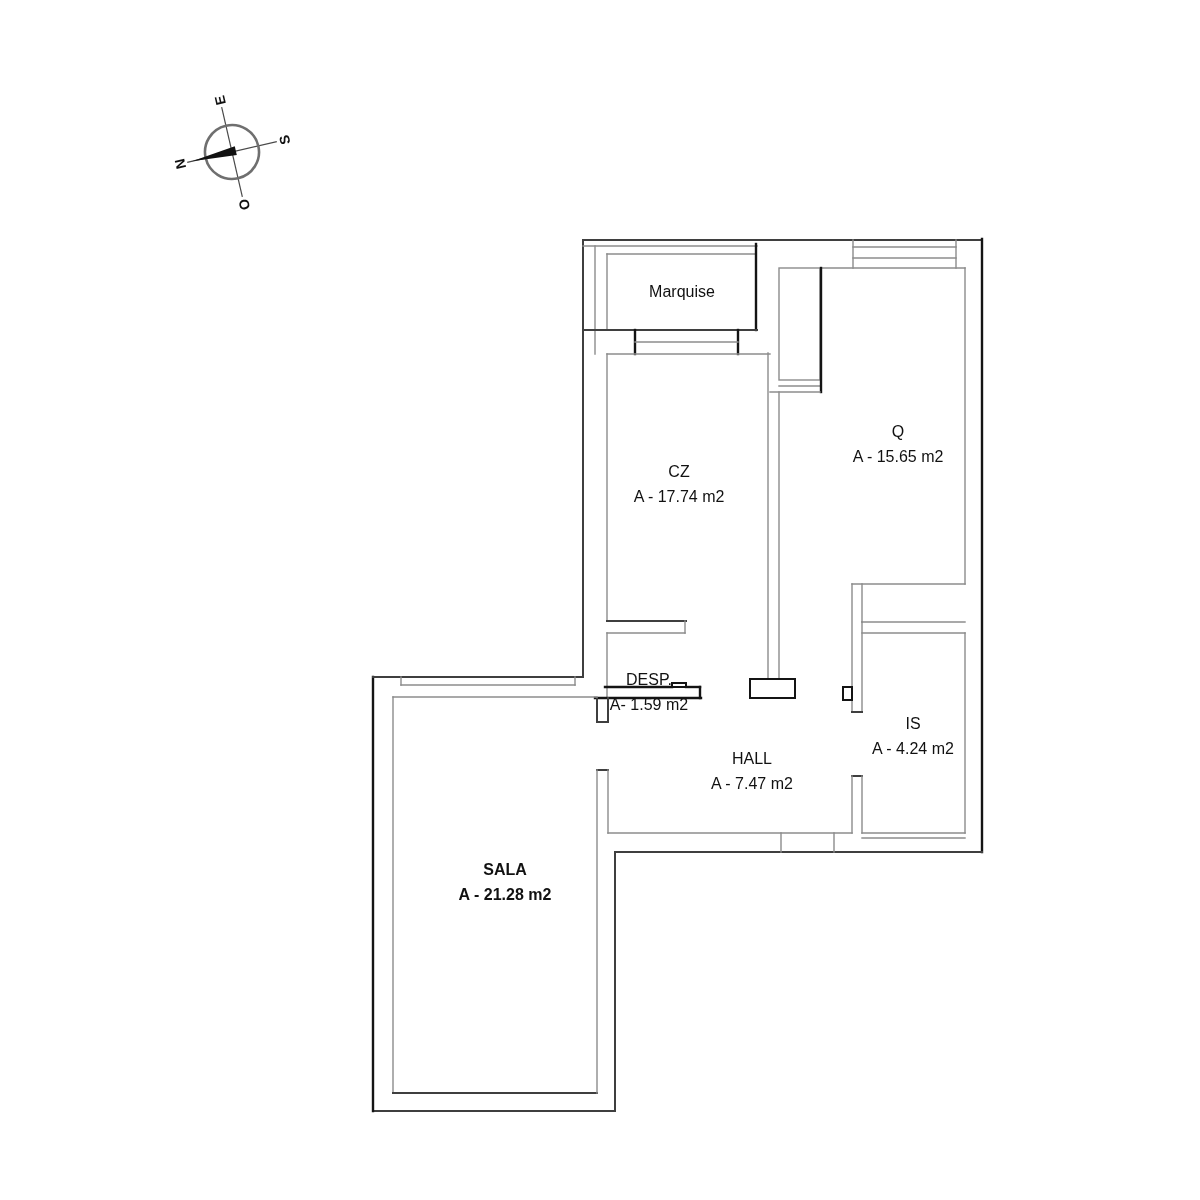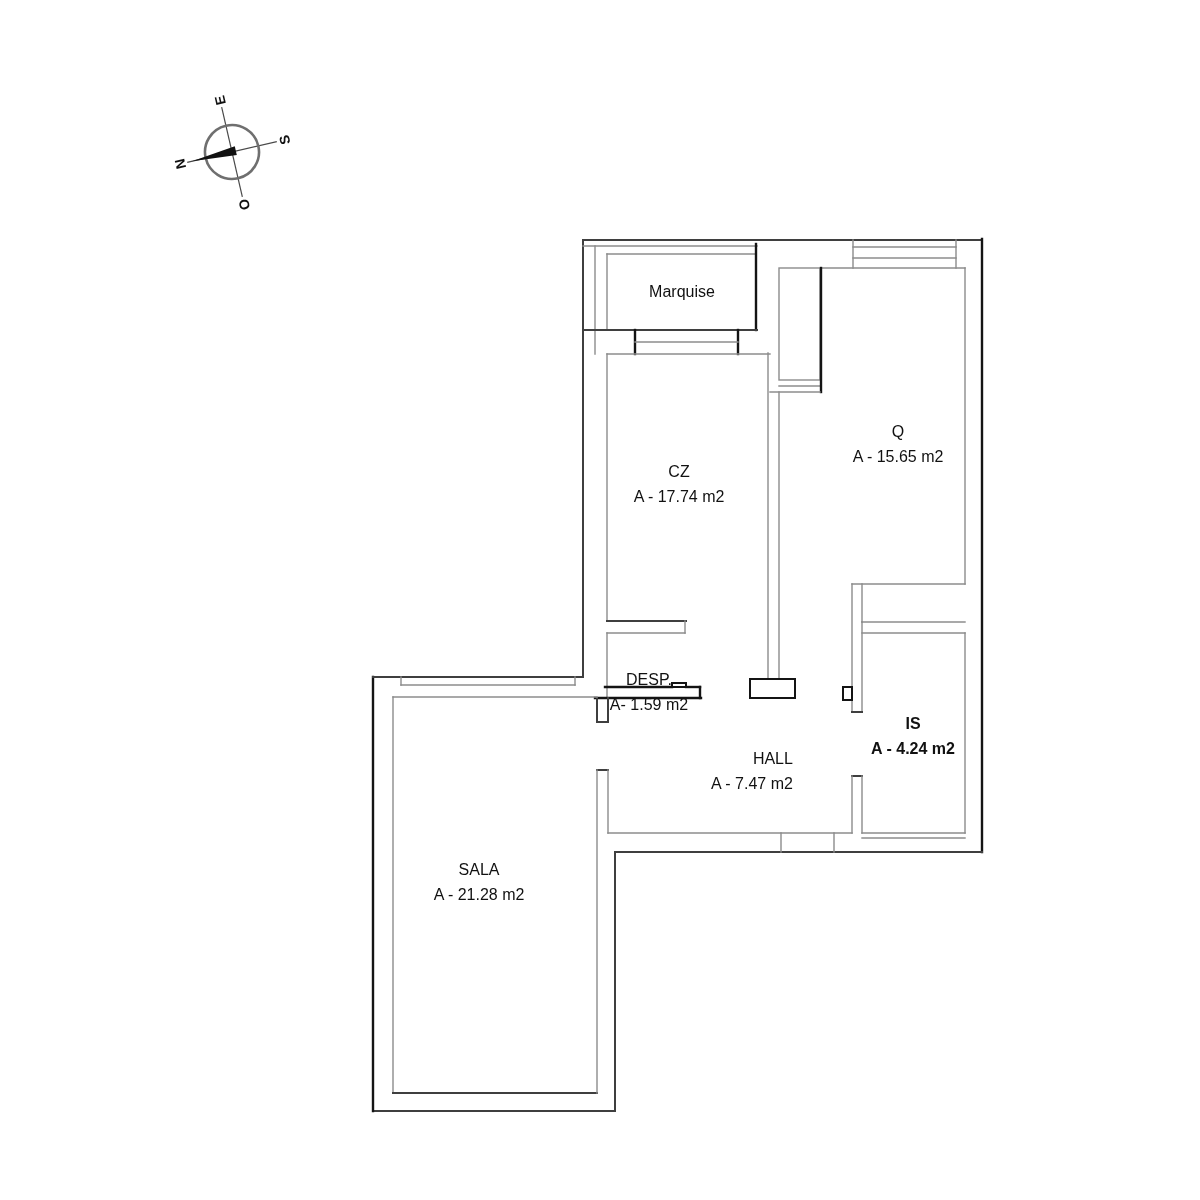--- a/index.html
+++ b/index.html
@@ -165,28 +165,28 @@
   <div class="room-label" style="left:898px;top:444px;">
     <div>Q</div>
     <div>A - 15.65 m2</div>
   </div>
 
   <div class="room-label" style="left:649px;top:659px;margin-top:33px;">
     <div>DESP.</div>
     <div>A- 1.59 m2</div>
   </div>
 
-  <div class="room-label" style="left:913px;top:736px;font-weight:bold;">
+  <div class="room-label" style="left:913px;top:736px;">
     <div>IS</div>
     <div>A - 4.24 m2</div>
   </div>
 
-  <div class="room-label" style="left:752px;top:771px;text-align:right;">
+  <div class="room-label" style="left:752px;top:771px;">
     <div>HALL</div>
     <div>A - 7.47 m2</div>
   </div>
 
-  <div class="room-label" style="left:479px;top:882px;">
+  <div class="room-label" style="left:505px;top:882px;font-weight:bold;">
     <div>SALA</div>
     <div>A - 21.28 m2</div>
   </div>
 
 </div>
 
 </body></html>

